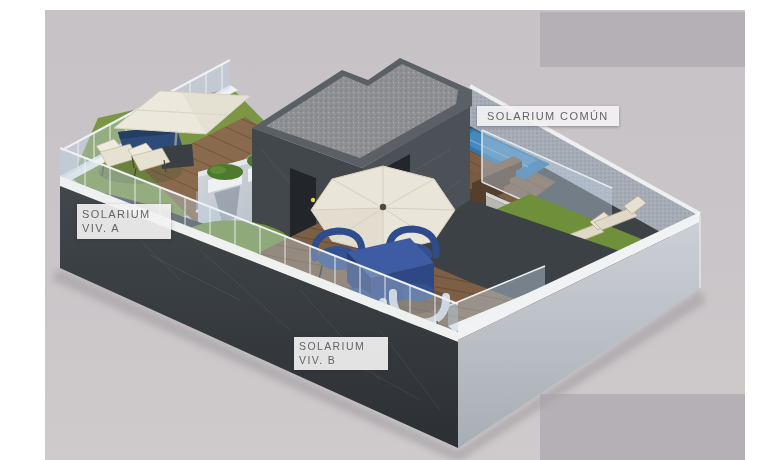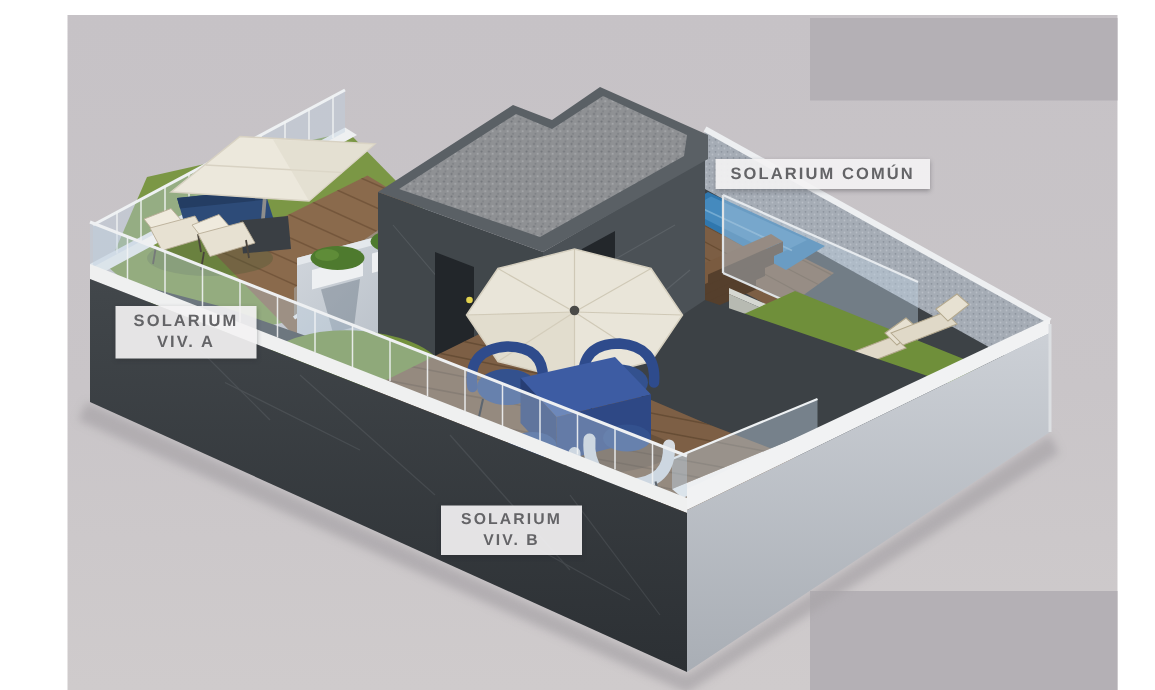--- a/index.html
+++ b/index.html
@@ -5,25 +5,24 @@
   html,body{margin:0;padding:0;background:#ffffff;}
   #stage{
     position:relative;width:770px;height:460px;background:#ffffff;
     font-family:"Liberation Sans",sans-serif;overflow:hidden;
   }
   #scene-svg{position:absolute;left:0;top:0;}
   .area-label{
     position:absolute;
     background:rgba(243,242,243,0.92);
     color:#646467;
-    font-weight:bold;
+    font-weight:normal;
     font-size:11px;
     line-height:1.3;
     letter-spacing:1.4px;
-    text-align:center;
     padding:3px 5px;
     box-shadow:0 1px 3px rgba(40,40,45,0.35);
     white-space:nowrap;
   }
   #label-solarium-a{left:77px;top:204px;width:84px;}
   #label-solarium-comun{left:477px;top:106px;padding:3px 10px;}
   #label-solarium-b{left:294px;top:337px;width:84px;font-size:10.5px;}
 </style>
 </head>
 <body>

